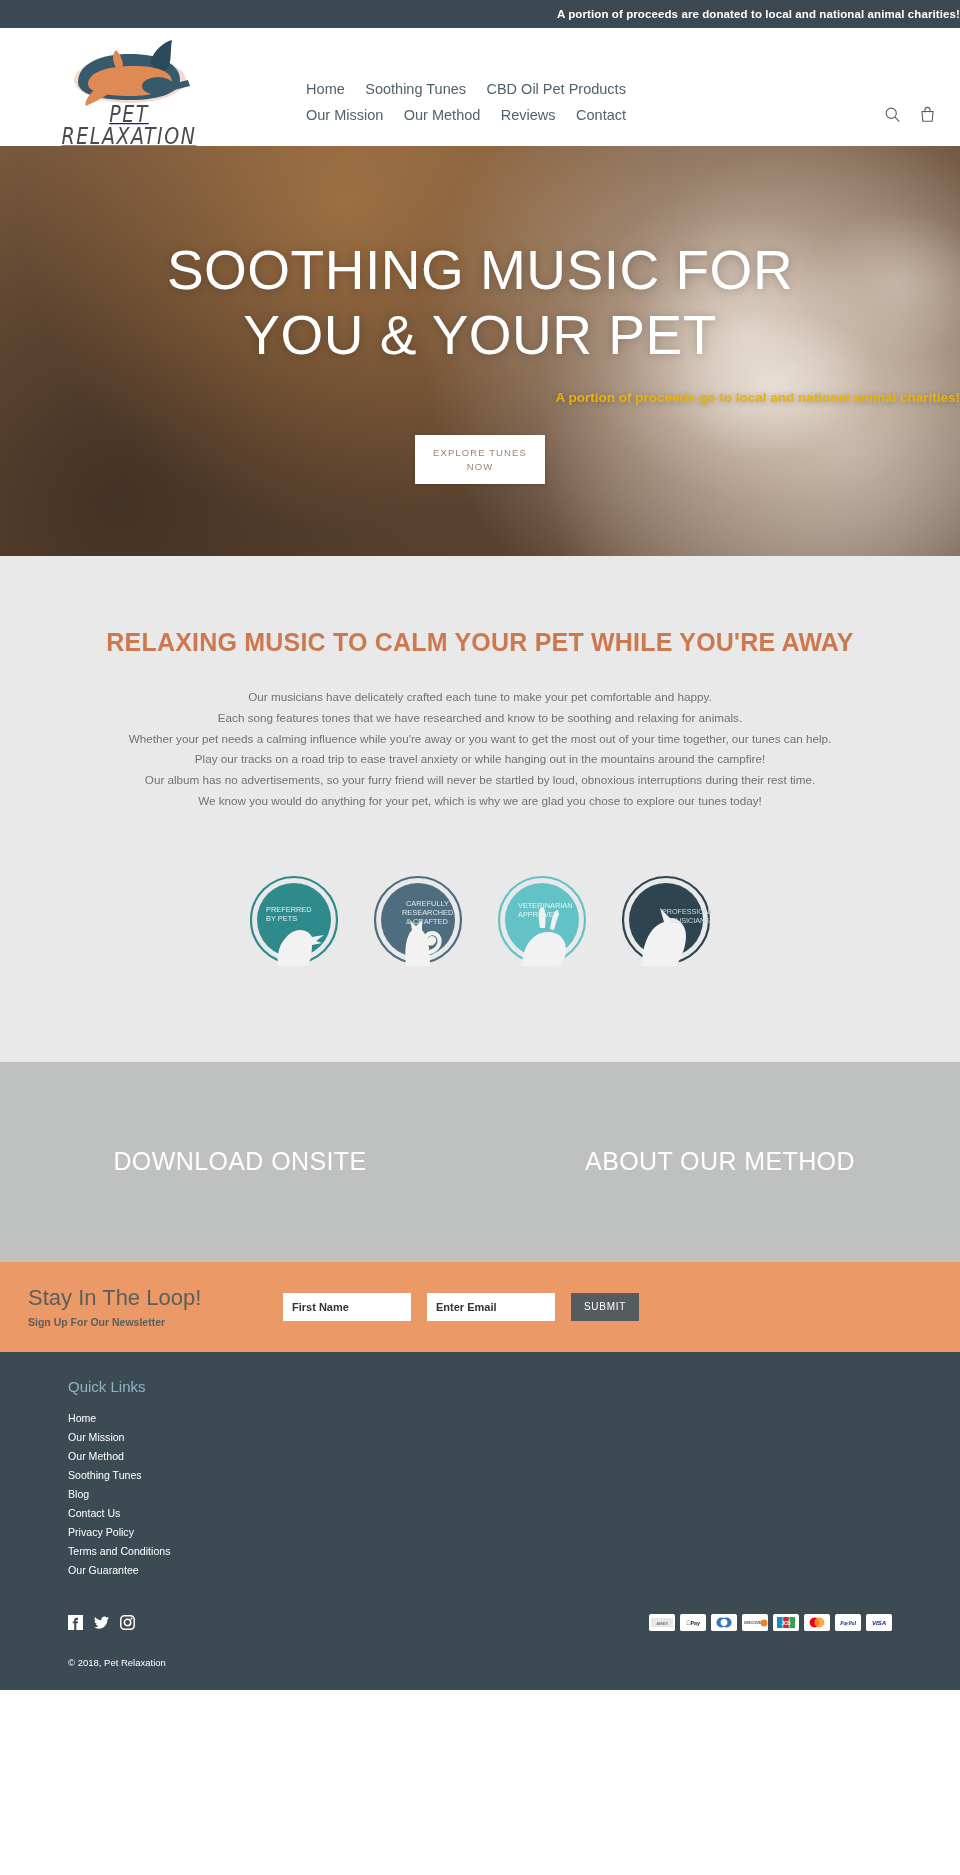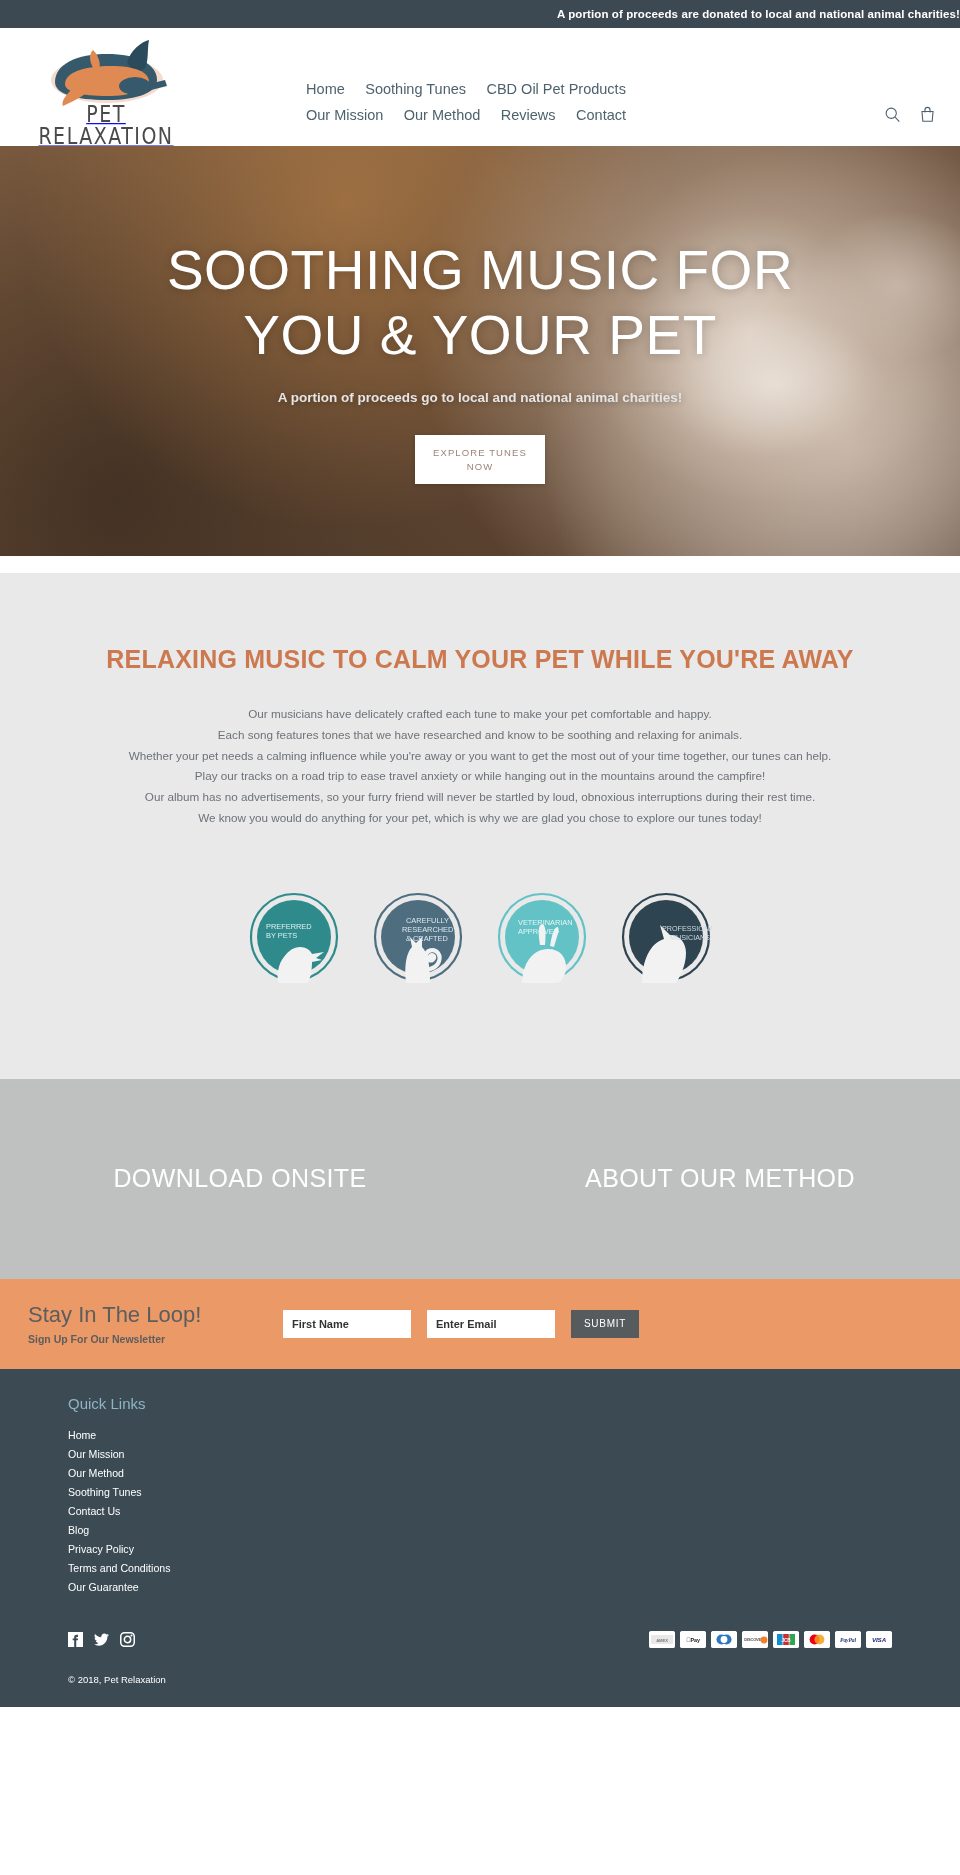--- a/index.html
+++ b/index.html
@@ -29,24 +29,25 @@
   
   .site-header {
     background: #ffffff;
     height: 118px;
     position: relative;
     display: flex;
     align-items: flex-start;
   }
   .logo-wrap {
     position: absolute;
-    left: 16px;
+    left: 39px;
     top: 10px;
     width: 180px;
     text-align: center;
+    font-style: italic;
   }
   .logo-mark { width: 150px; height: 68px; display: block; margin: 0 auto; }
   .logo-word {
     font-family: "DejaVu Sans", sans-serif;
     font-size: 19px;
     letter-spacing: 1.5px;
     color: #4a4a4a;
     line-height: 1;
     margin-top: -3px;
     font-weight: 400;
@@ -121,25 +122,26 @@
     color: #ffffff;
     font-size: 55px;
     font-weight: 400;
     line-height: 1.18;
     letter-spacing: .5px;
     max-width: 680px;
     margin: 0 auto;
     text-shadow: 0 1px 10px rgba(0,0,0,.22);
   }
   .hero-sub {
-    color: #e5e5e5;
+    color: #eab308;
     font-size: 13.5px;
     font-weight: bold;
     margin-top: 22px;
     text-shadow: 0 1px 6px rgba(0,0,0,.3);
+    text-align: right;
   }
   .hero-btn {
     display: inline-block;
     margin-top: 30px;
     background: #ffffff;
     color: #9b8577;
     border: none;
     width: 130px;
     padding: 11px 6px;
     font-size: 9.5px;
@@ -148,21 +150,20 @@
     cursor: pointer;
     font-family: "Liberation Sans", sans-serif;
     box-shadow: 0 1px 4px rgba(0,0,0,.18);
   }
 
   
   .info {
     background: #e9e9e9;
     padding: 72px 0 96px;
     text-align: center;
-    margin-top: 17px;
   }
   .info-title {
     color: #cd7950;
     font-size: 25px;
     font-weight: bold;
     letter-spacing: .2px;
     margin-bottom: 30px;
   }
   .info-body p {
     color: #6d7278;
@@ -434,22 +435,22 @@
 </section>
 
 <footer class="site-footer">
   <div class="footer-inner">
     <h3 class="footer-heading">Quick Links</h3>
     <nav class="footer-links">
       <a href="#">Home</a>
       <a href="#">Our Mission</a>
       <a href="#">Our Method</a>
       <a href="#">Soothing Tunes</a>
+      <a href="#">Blog</a>
       <a href="#">Contact Us</a>
-      <a href="#">Blog</a>
       <a href="#">Privacy Policy</a>
       <a href="#">Terms and Conditions</a>
       <a href="#">Our Guarantee</a>
     </nav>
   </div>
 
   <div class="footer-bottom">
     <div class="social">
       <a href="#">
         <svg viewBox="0 0 16 16" width="15" height="15">

